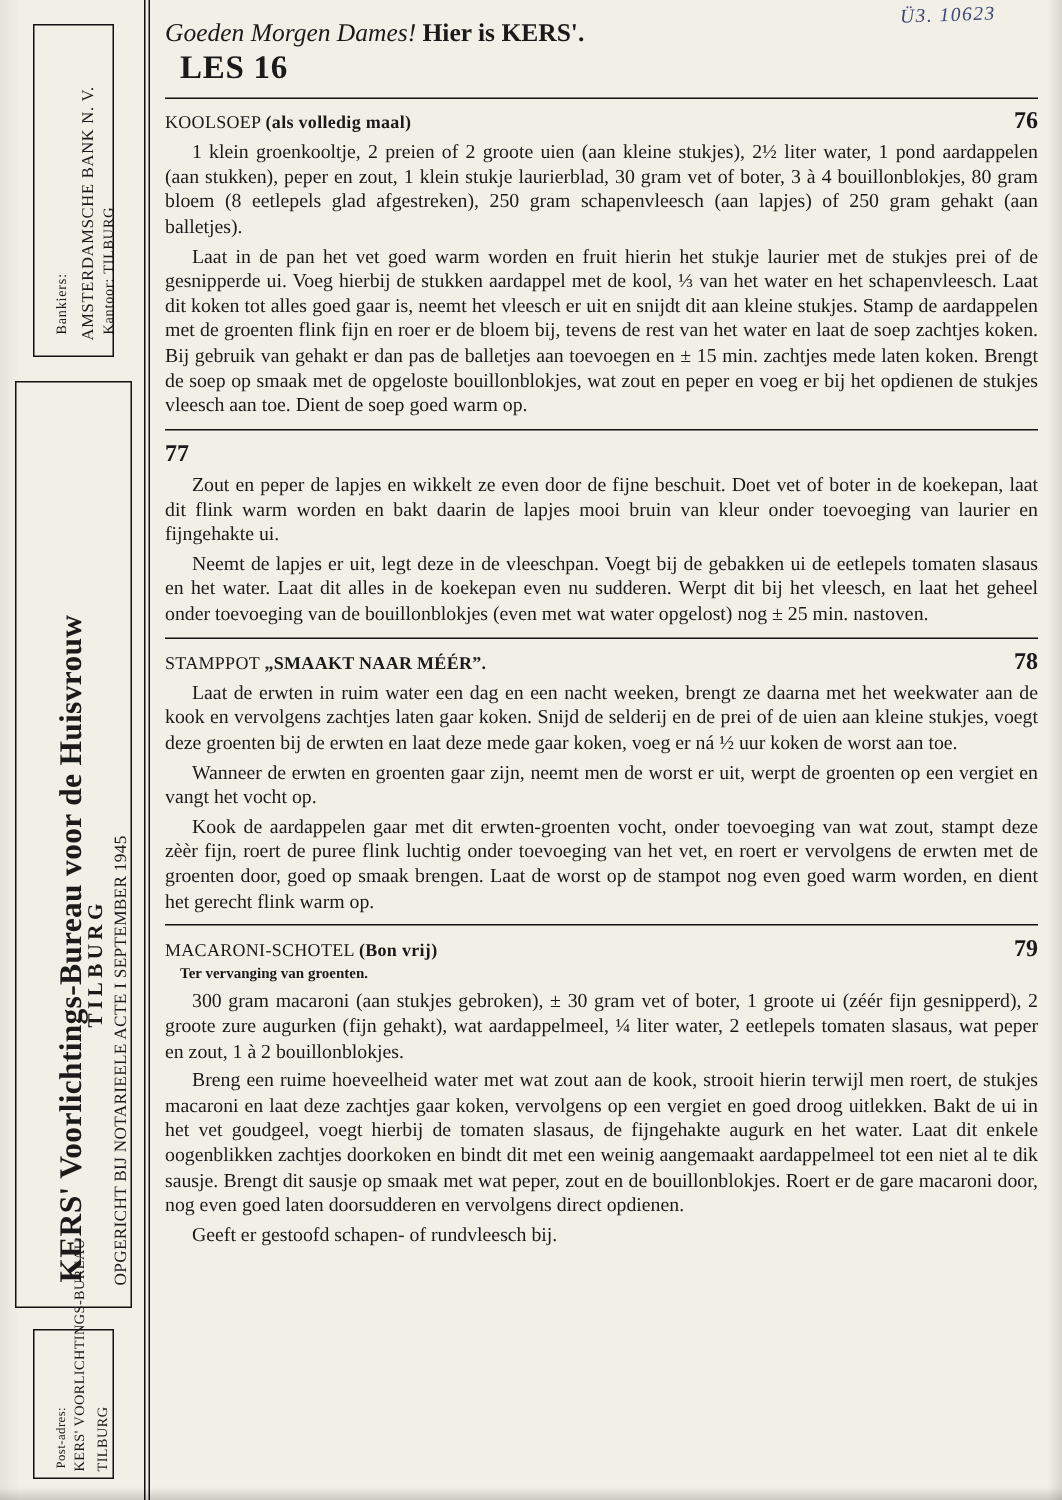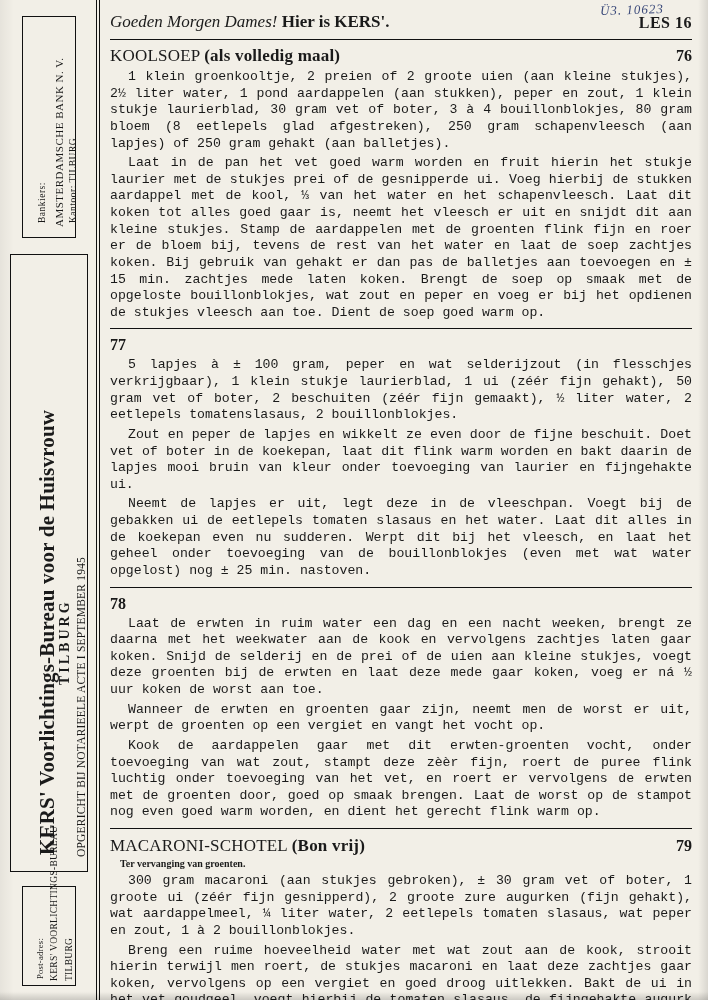--- a/index.html
+++ b/index.html
@@ -74,59 +74,59 @@
     box-sizing:border-box;
   }
   .vrule{
     position:absolute;left:96px;top:0;width:1px;height:1000px;background:#111;
   }
   .vrule2{
     position:absolute;left:99px;top:0;width:1px;height:1000px;background:#111;
   }
 
   .topline{
-    display:flex;align-items:flex-end;justify-content:space-between;
+    display:flex;align-items:flex-start;justify-content:space-between;
     padding:2px 2px 4px 4px;
+    flex-direction:column;
   }
   .greet{
     font-size:17px;
   }
   .greet .ital{font-style:italic;}
   .greet .bold{font-weight:bold;}
   .lesno{
-    font-size:16px;font-weight:bold;letter-spacing:.5px;
+    font-size:22px;font-weight:bold;letter-spacing:.5px;
     white-space:nowrap;padding-left:10px;
   }
   hr.rule{
     border:0;border-top:1px solid #111;margin:3px 2px 6px 4px;
   }
 
   .recipe{padding:0 2px 0 4px;}
   .rhead{
     display:flex;align-items:baseline;justify-content:space-between;
     margin:0 0 3px 0;
   }
   .rtitle{
-    font-size:17px;letter-spacing:.2px;
+    font-size:12px;letter-spacing:.2px;
   }
   .rtitle .b{font-weight:bold;}
   .rnum{
     font-size:16px;font-weight:bold;
   }
   .rsub{
     font-size:10px;font-weight:bold;margin:-1px 0 4px 10px;
   }
   p.para{
     margin:0 0 3px 0;
     font-size:13.2px;
     line-height:1.26;
     text-align:justify;
     text-indent:18px;
     hyphens:auto;
-    font-family:Liberation Mono, monospace;
   }
   .ital{font-style:italic;}
   hr.sep{
     border:0;border-top:1px solid #111;margin:7px 2px 7px 4px;
   }
   .edgeshadow{
     position:absolute;right:0;top:0;width:10px;height:1000px;
     background:linear-gradient(90deg, rgba(0,0,0,0) 0%, rgba(0,0,0,0.10) 100%);
     pointer-events:none;
   }
@@ -189,29 +189,31 @@
       <p class="para">1 klein groenkooltje, 2 preien of 2 groote uien (aan kleine stukjes), 2½ liter water, 1 pond aardappelen (aan stukken), peper en zout, 1 klein stukje laurierblad, 30 gram vet of boter, 3 à 4 bouillonblokjes, 80 gram bloem (8 eetlepels glad afgestreken), 250 gram schapenvleesch (aan lapjes) of 250 gram gehakt (aan balletjes).</p>
       <p class="para">Laat in de pan het vet goed warm worden en fruit hierin het stukje laurier met de stukjes prei of de gesnipperde ui. Voeg hierbij de stukken aardappel met de kool, ⅓ van het water en het schapenvleesch. Laat dit koken tot alles goed gaar is, neemt het vleesch er uit en snijdt dit aan kleine stukjes. Stamp de aardappelen met de groenten flink fijn en roer er de bloem bij, tevens de rest van het water en laat de soep zachtjes koken. Bij gebruik van gehakt er dan pas de balletjes aan toevoegen en ± 15 min. zachtjes mede laten koken. Brengt de soep op smaak met de opgeloste bouillonblokjes, wat zout en peper en voeg er bij het opdienen de stukjes vleesch aan toe. Dient de soep goed warm op.</p>
     </div>
 
     <hr class="sep">
 
     <div class="recipe">
       <div class="rhead">
         <div class="rnum">77</div>
       </div>
-      <p class="para">5 lapjes à ± 100 gram, peper en wat selderijzout (in flesschjes verkrijgbaar), 1 klein stukje laurierblad, 1 ui (zéér fijn gehakt), 50 gram vet of boter, 2 beschuiten (zéér fijn gemaakt), ½ liter water, 2 eetlepels tomatenslasaus, 2 bouillonblokjes.</p>
       <p class="para">Zout en peper de lapjes en wikkelt ze even door de fijne beschuit. Doet vet of boter in de koekepan, laat dit flink warm worden en bakt daarin de lapjes mooi bruin van kleur onder toevoeging van laurier en fijngehakte ui.</p>
       <p class="para">Neemt de lapjes er uit, legt deze in de vleeschpan. Voegt bij de gebakken ui de eetlepels tomaten slasaus en het water. Laat dit alles in de koekepan even nu sudderen. Werpt dit bij het vleesch, en laat het geheel onder toevoeging van de bouillonblokjes (even met wat water opgelost) nog ± 25 min. nastoven.</p>
     </div>
 
     <hr class="sep">
 
     <div class="recipe">
       <div class="rhead">
+        <div class="rtitle">
+          <span>STAMPPOT </span><span class="b">„SMAAKT NAAR MÉÉR”.</span>
+        </div>
         <div class="rnum">78</div>
       </div>
       <p class="para">Laat de erwten in ruim water een dag en een nacht weeken, brengt ze daarna met het weekwater aan de kook en vervolgens zachtjes laten gaar koken. Snijd de selderij en de prei of de uien aan kleine stukjes, voegt deze groenten bij de erwten en laat deze mede gaar koken, voeg er ná ½ uur koken de worst aan toe.</p>
       <p class="para">Wanneer de erwten en groenten gaar zijn, neemt men de worst er uit, werpt de groenten op een vergiet en vangt het vocht op.</p>
       <p class="para">Kook de aardappelen gaar met dit erwten-groenten vocht, onder toevoeging van wat zout, stampt deze zèèr fijn, roert de puree flink luchtig onder toevoeging van het vet, en roert er vervolgens de erwten met de groenten door, goed op smaak brengen. Laat de worst op de stampot nog even goed warm worden, en dient het gerecht flink warm op.</p>
     </div>
 
     <hr class="sep">
 
     <div class="recipe">

